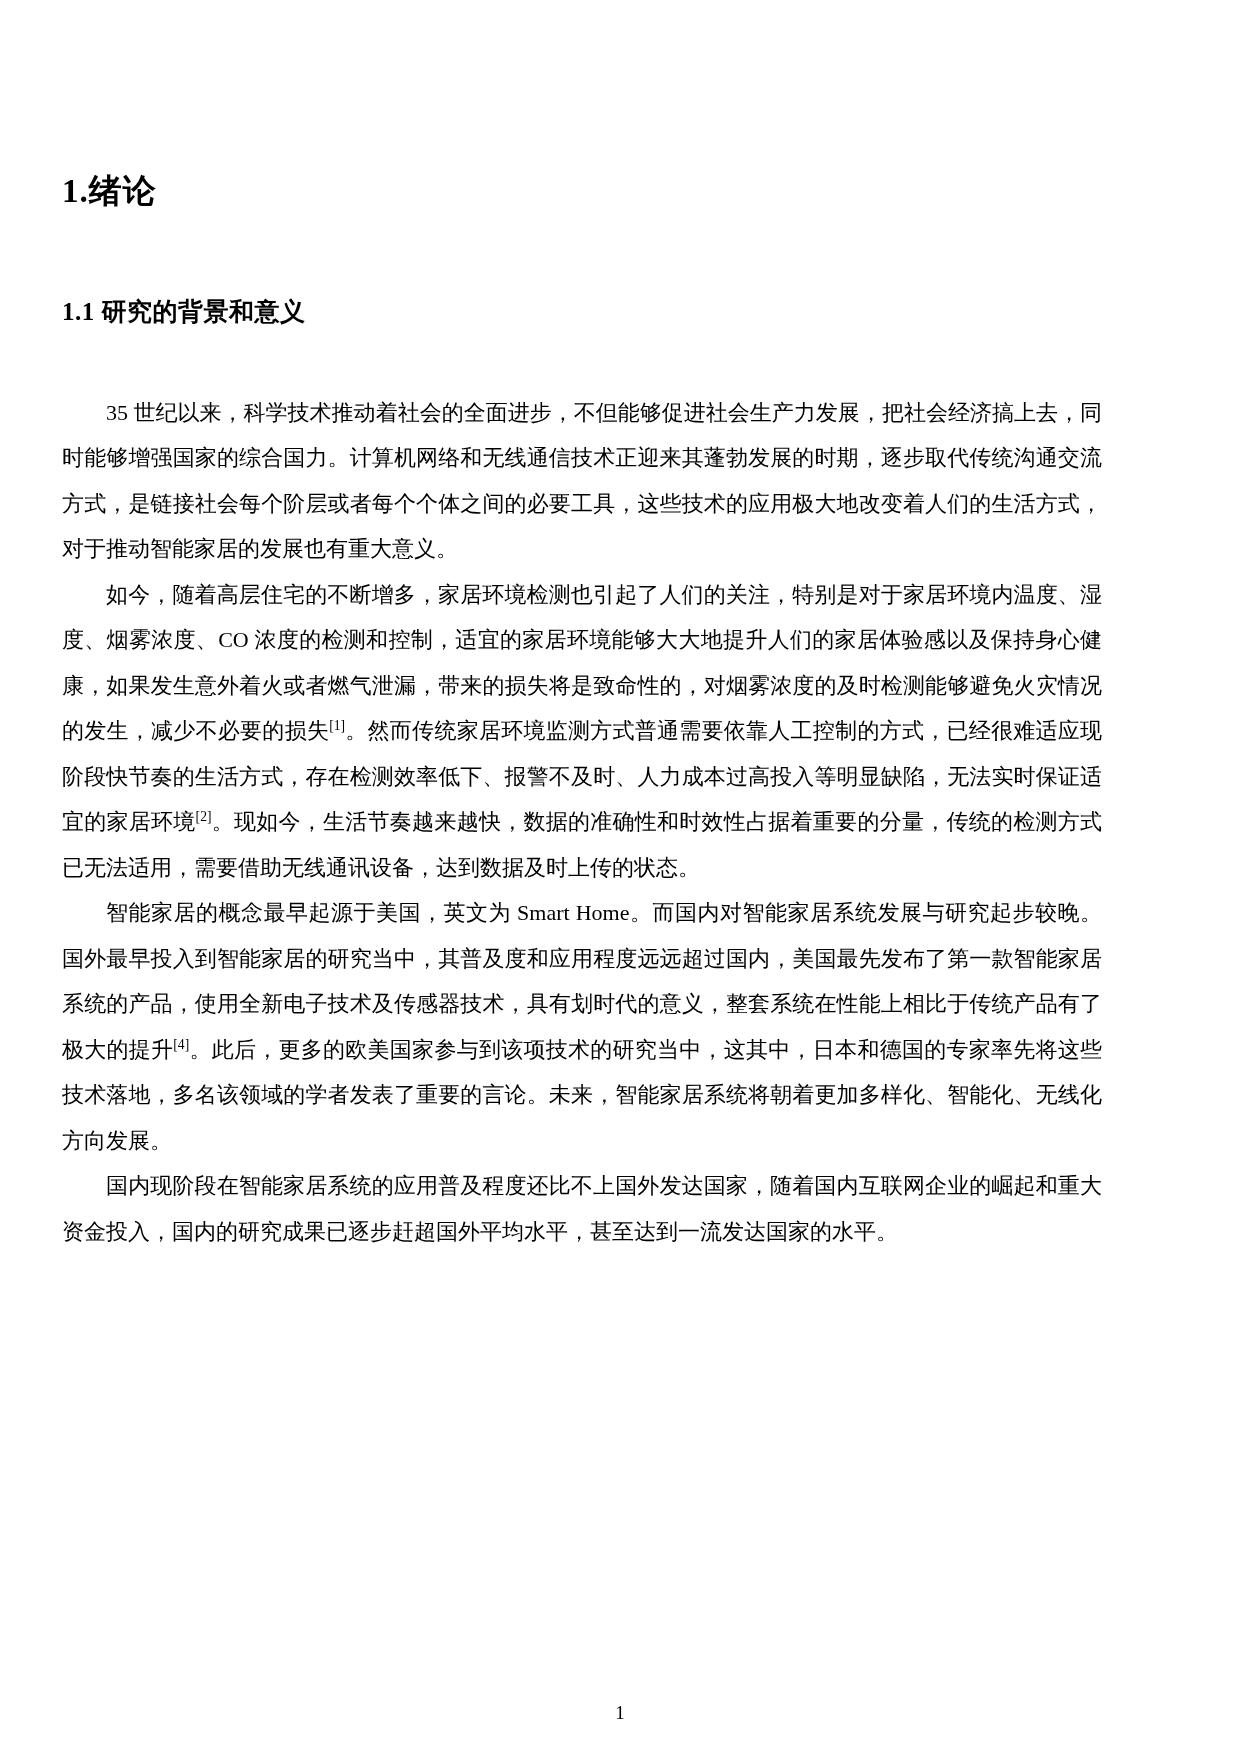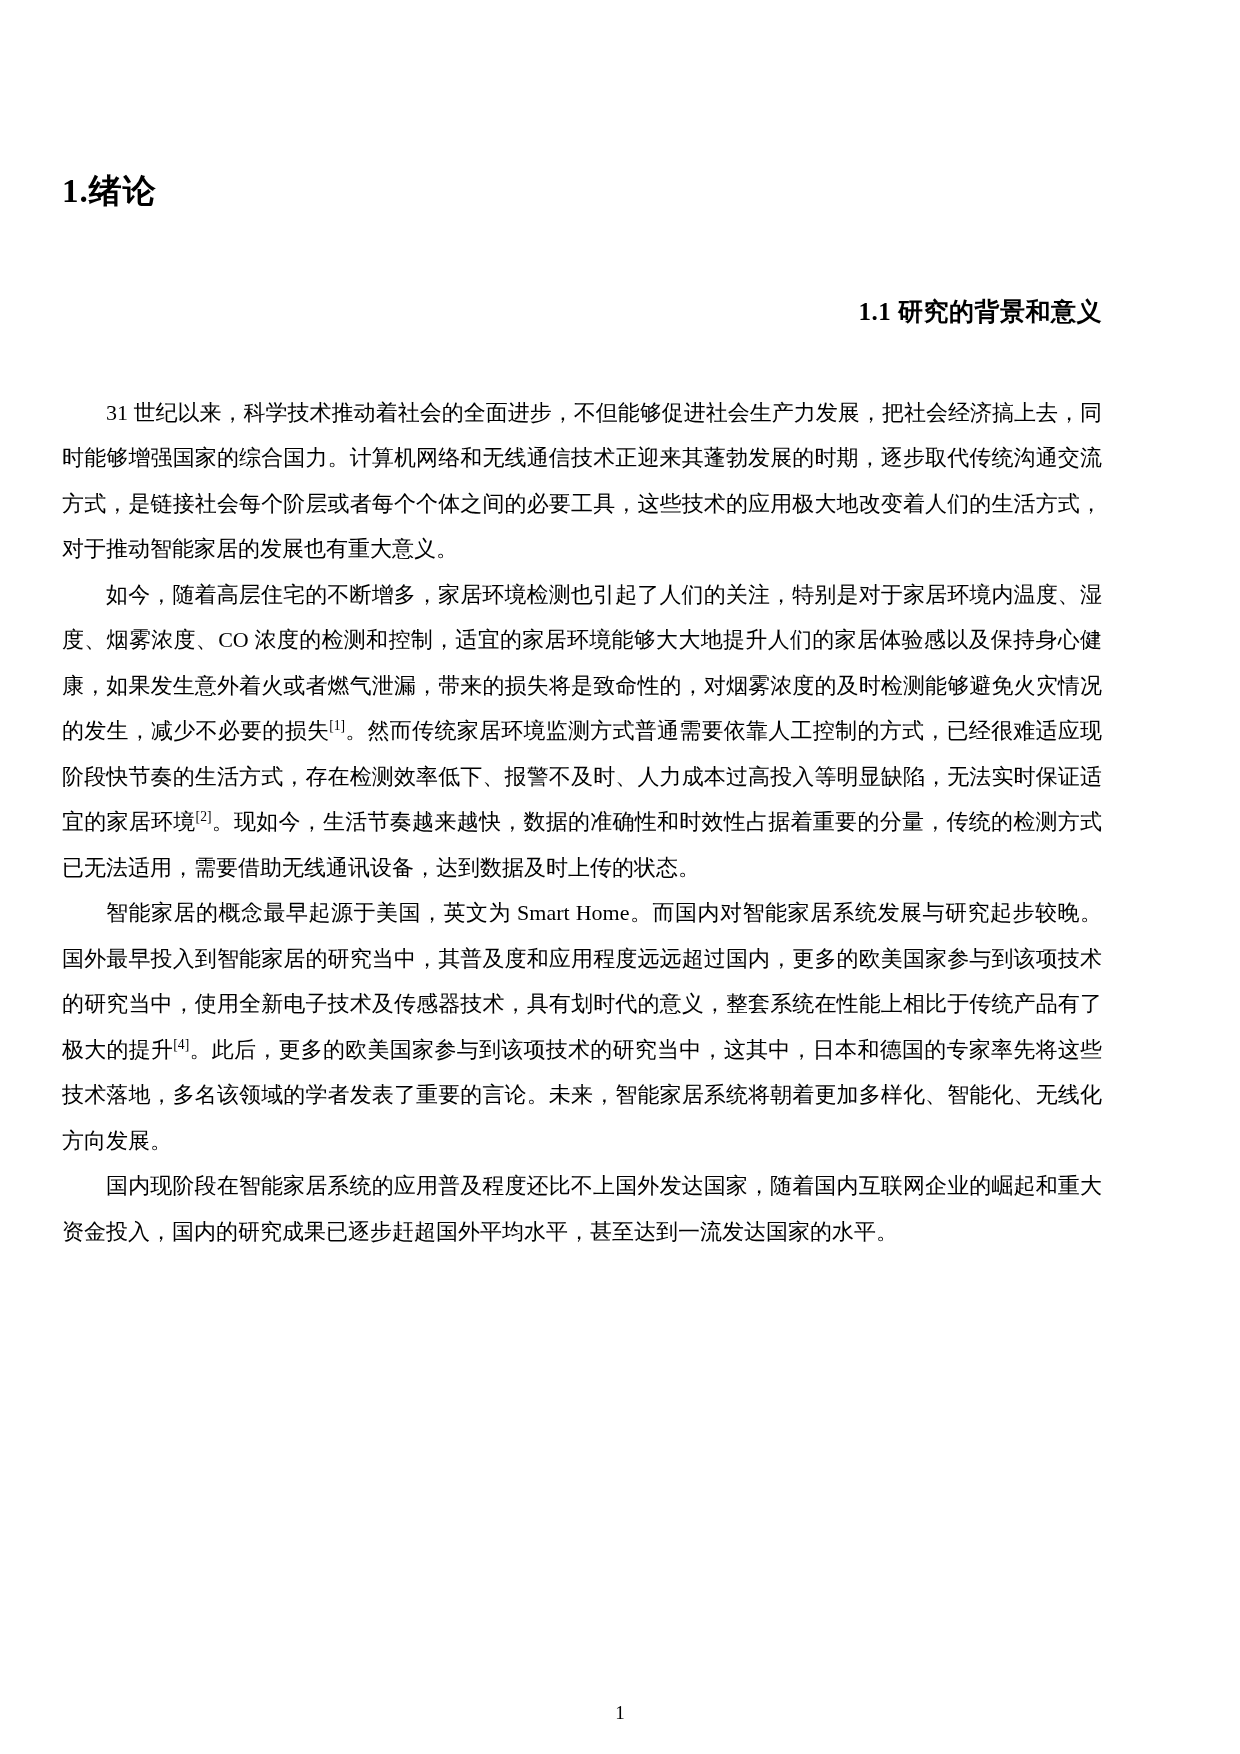--- a/index.html
+++ b/index.html
@@ -27,21 +27,20 @@
     letter-spacing: 1px;
   }
   .section-heading {
     font-size: 25px;
     font-weight: bold;
     line-height: 1.25;
     letter-spacing: 0.5px;
   }
   .section-heading.first {
     margin: 84px 0 62px 0;
-    text-align: right;
   }
   .section-heading.second {
     margin: 34px 0 46px 0;
   }
   p.body-par {
     font-size: 22px;
     line-height: 45.5px;
     margin: 0;
     text-align: justify;
     text-indent: 2em;
@@ -65,28 +64,28 @@
 </head>
 <body>
 
 <div class="page">
 
   <h1 class="chapter-title">1.绪论</h1>
 
   <section>
     <h2 class="section-heading first">1.1 研究的背景和意义</h2>
 
-    <p class="body-par"><span>31 世纪以来，科学技术推动着社会的全面进步，不但能够促进社会生产力发展，把社会经济搞上去，同时能够增强国家的综合国力。计算机网络和无线通信技术正迎来其蓬勃发展的时期，逐步取代传统沟通交流方式，是链接社会每个阶层或者每个个体之间的必要工具，这些技术的应用极大地改变着人们的生活方式，对于推动智能家居的发展也有重大意义。</span></p>
+    <p class="body-par"><span>35 世纪以来，科学技术推动着社会的全面进步，不但能够促进社会生产力发展，把社会经济搞上去，同时能够增强国家的综合国力。计算机网络和无线通信技术正迎来其蓬勃发展的时期，逐步取代传统沟通交流方式，是链接社会每个阶层或者每个个体之间的必要工具，这些技术的应用极大地改变着人们的生活方式，对于推动智能家居的发展也有重大意义。</span></p>
 
     <p class="body-par"><span>如今，随着高层住宅的不断增多，家居环境检测也引起了人们的关注，特别是对于家居环境内温度、湿度、烟雾浓度、CO 浓度的检测和控制，适宜的家居环境能够大大地提升人们的家居体验感以及保持身心健康，如果发生意外着火或者燃气泄漏，带来的损失将是致命性的，对烟雾浓度的及时检测能够避免火灾情况的发生，减少不必要的损失</span><sup>[1]</sup><span>。然而传统家居环境监测方式普通需要依靠人工控制的方式，已经很难适应现阶段快节奏的生活方式，存在检测效率低下、报警不及时、人力成本过高投入等明显缺陷，无法实时保证适宜的家居环境</span><sup>[2]</sup><span>。现如今，生活节奏越来越快，数据的准确性和时效性占据着重要的分量，传统的检测方式已无法适用，需要借助无线通讯设备，达到数据及时上传的状态。</span></p>
 
   </section>
 
   <section>
 
-    <p class="body-par"><span>智能家居的概念最早起源于美国，英文为 Smart Home。而国内对智能家居系统发展与研究起步较晚。国外最早投入到智能家居的研究当中，其普及度和应用程度远远超过国内，更多的欧美国家参与到该项技术的研究当中，使用全新电子技术及传感器技术，具有划时代的意义，整套系统在性能上相比于传统产品有了极大的提升</span><sup>[4]</sup><span>。此后，更多的欧美国家参与到该项技术的研究当中，这其中，日本和德国的专家率先将这些技术落地，多名该领域的学者发表了重要的言论。未来，智能家居系统将朝着更加多样化、智能化、无线化方向发展。</span></p>
+    <p class="body-par"><span>智能家居的概念最早起源于美国，英文为 Smart Home。而国内对智能家居系统发展与研究起步较晚。国外最早投入到智能家居的研究当中，其普及度和应用程度远远超过国内，美国最先发布了第一款智能家居系统的产品，使用全新电子技术及传感器技术，具有划时代的意义，整套系统在性能上相比于传统产品有了极大的提升</span><sup>[4]</sup><span>。此后，更多的欧美国家参与到该项技术的研究当中，这其中，日本和德国的专家率先将这些技术落地，多名该领域的学者发表了重要的言论。未来，智能家居系统将朝着更加多样化、智能化、无线化方向发展。</span></p>
 
     <p class="body-par"><span>国内现阶段在智能家居系统的应用普及程度还比不上国外发达国家，随着国内互联网企业的崛起和重大资金投入，国内的研究成果已逐步赶超国外平均水平，甚至达到一流发达国家的水平。</span></p>
   </section>
 
   <div class="page-number">1</div>
 
 </div>
 
 </body></html>

